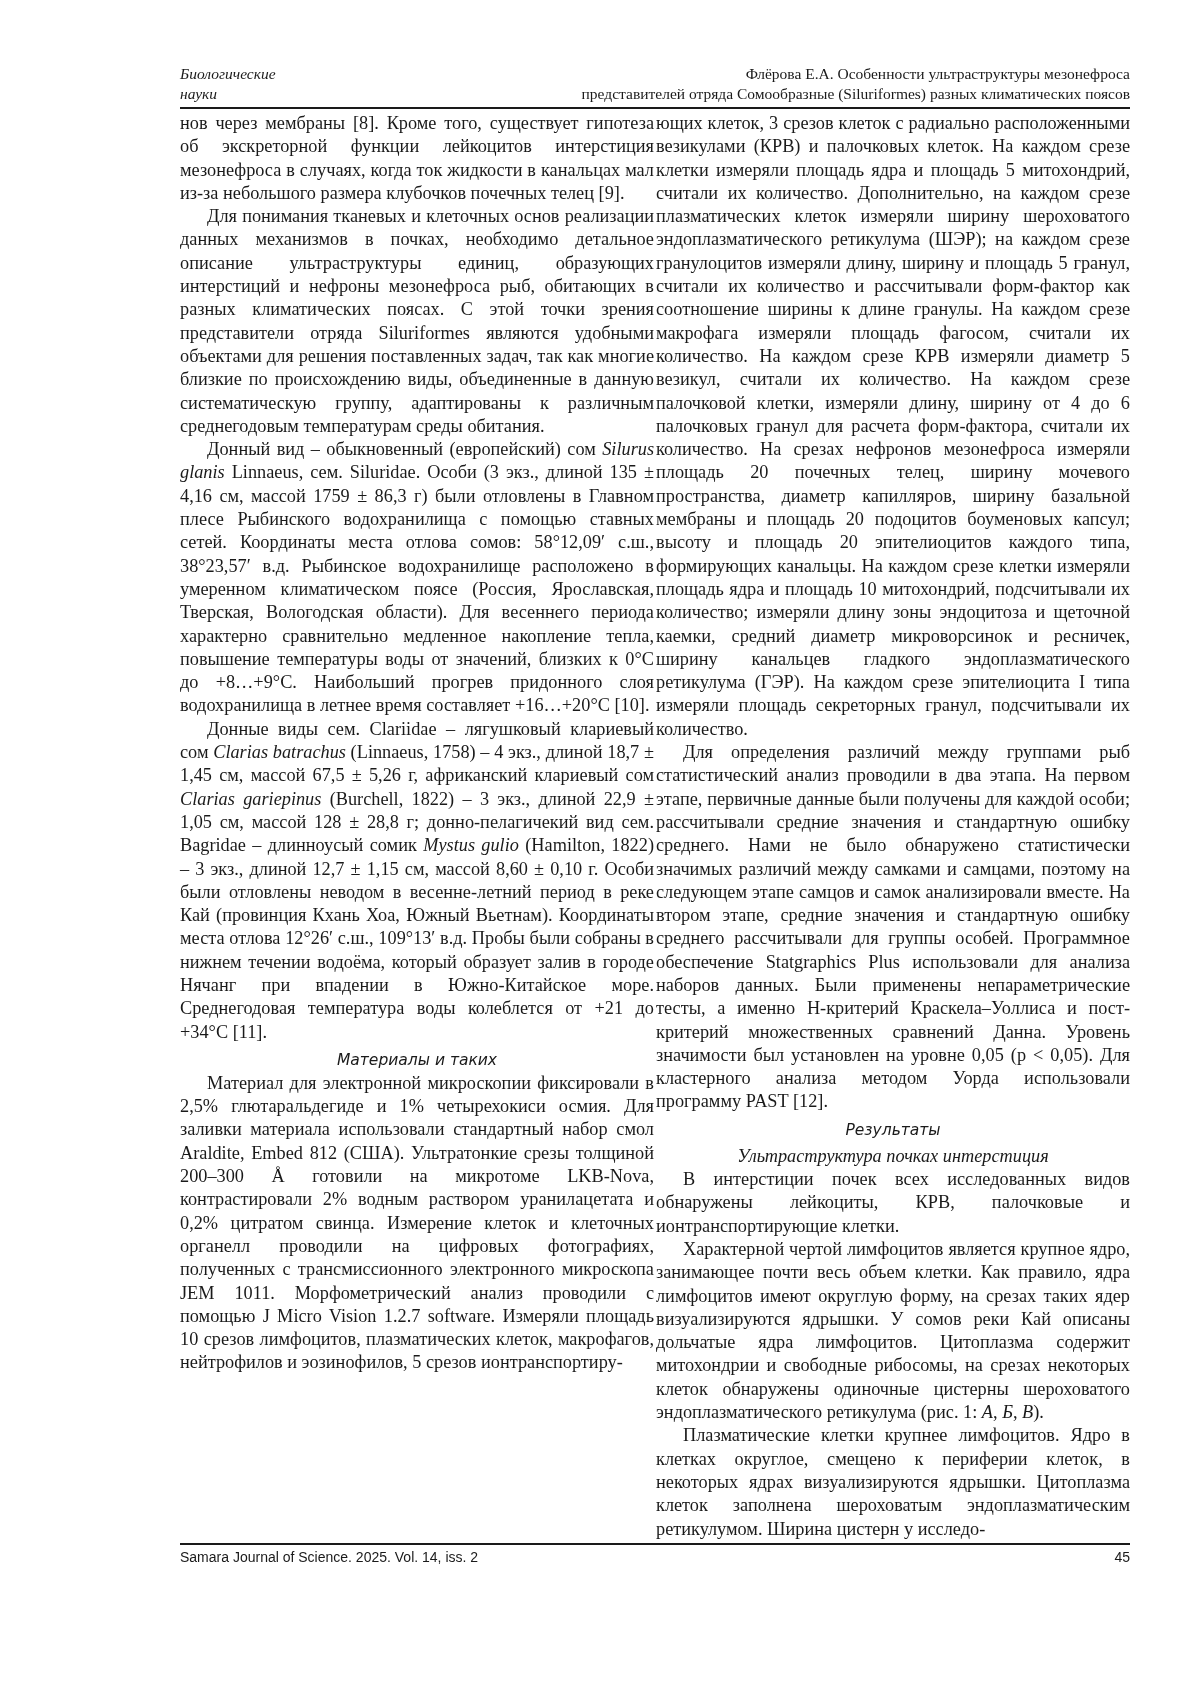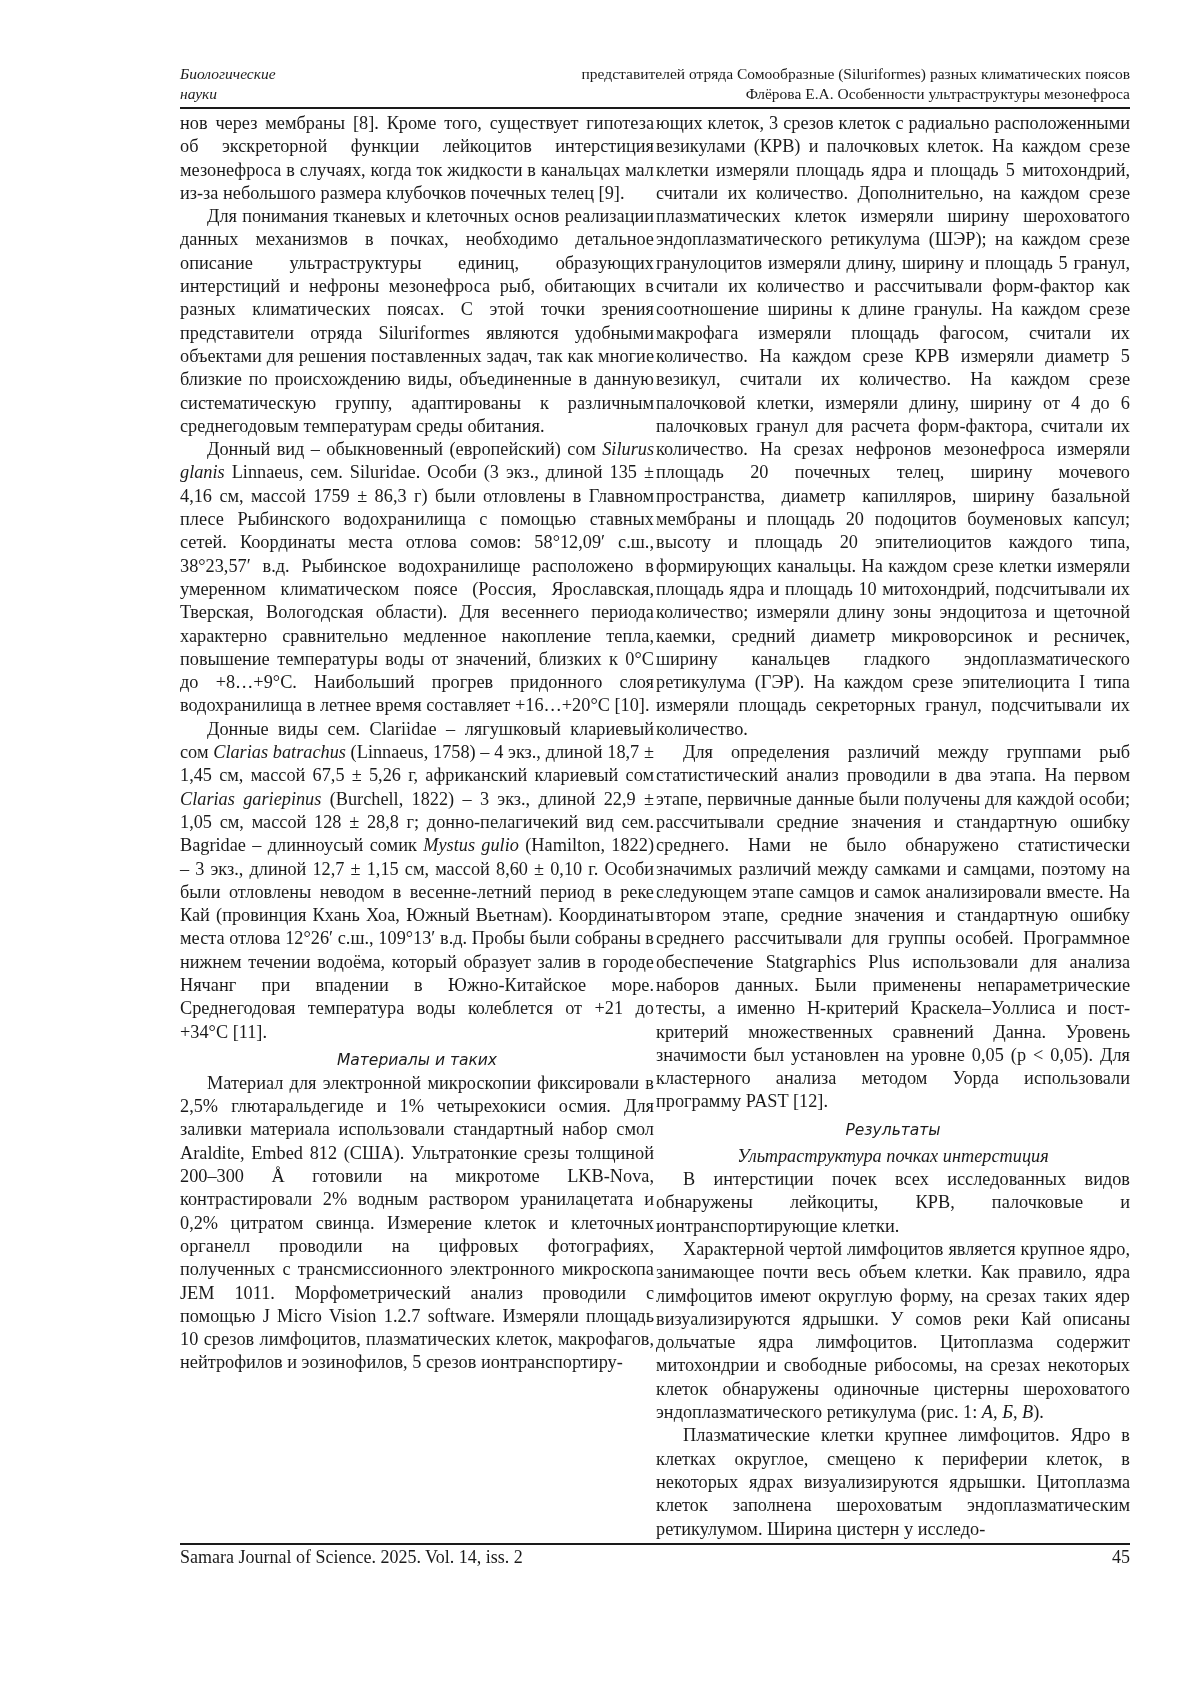--- a/index.html
+++ b/index.html
@@ -10,37 +10,37 @@
   .hdr-right { position: absolute; right: 0; top: 0; text-align: right; }
   .rule { height: 0; border-top: 2px solid #1a1a1a; }
   .rule-top { margin-top: 1px; }
   .cols { display: flex; justify-content: space-between; margin-top: 3px; }
   .col { width: 474px; font-family: "Liberation Serif", serif; font-size: 18.3px; line-height: 23.3px; }
   .col p { margin: 0; text-align: justify; text-indent: 27px; }
   .col p.noindent { text-indent: 0; }
   .col h3 { margin: 5px 0 1px 0; font-family: "DejaVu Sans", sans-serif; font-weight: normal; font-style: italic; font-size: 15.5px; line-height: 22px; text-align: center; }
   .col h4 { margin: 4px 0 0 0; font-family: "Liberation Serif", serif; font-weight: normal; font-style: italic; font-size: 18.3px; line-height: 23.3px; text-align: center; }
   .rule-bottom { margin-top: 2px; }
-  .ftr { position: relative; height: 24px; font-family: Liberation Serif, serif; font-size: 18px; line-height: 24px; }
+  .ftr { position: relative; height: 24px; font-family: Liberation Sans, sans-serif; font-size: 14px; line-height: 24px; }
   .ftr-left { position: absolute; left: 0; top: 0; }
   .ftr-right { position: absolute; right: 0; top: 0; }
   i, em { font-style: italic; }
 </style>
 </head>
 <body>
 
 <div class="page">
   <div class="hdr">
     <div class="hdr-left">
       <div>Биологические</div>
       <div>науки</div>
     </div>
     <div class="hdr-right">
+      <div>Флёрова Е.А. Особенности ультраструктуры мезонефроса</div>
       <div>представителей отряда Сомообразные (Siluriformes) разных климатических поясов</div>
-      <div>Флёрова Е.А. Особенности ультраструктуры мезонефроса</div>
     </div>
   </div>
   <div class="rule rule-top"></div>
 
   <div class="cols">
     <div class="col">
       <p class="noindent">нов через мембраны [8]. Кроме того, существует гипотеза об экскреторной функции лейкоцитов интерстиция мезонефроса в случаях, когда ток жидкости в канальцах мал из-за небольшого размера клубочков почечных телец [9].</p>
       <p>Для понимания тканевых и клеточных основ реализации данных механизмов в почках, необходимо детальное описание ультраструктуры единиц, образующих интерстиций и нефроны мезонефроса рыб, обитающих в разных климатических поясах. С этой точки зрения представители отряда Siluriformes являются удобными объектами для решения поставленных задач, так как многие близкие по происхождению виды, объединенные в данную систематическую группу, адаптированы к различным среднегодовым температурам среды обитания.</p>
       <p><span>Донный вид – обыкновенный (европейский) сом </span><i>Silurus glanis</i><span> Linnaeus, сем. Siluridae. Особи (3 экз., длиной 135 ± 4,16 см, массой 1759 ± 86,3 г) были отловлены в Главном плесе Рыбинского водохранилища с помощью ставных сетей. Координаты места отлова сомов: 58°12,09′ с.ш., 38°23,57′ в.д. Рыбинское водохранилище расположено в умеренном климатическом поясе (Россия, Ярославская, Тверская, Вологодская области). Для весеннего периода характерно сравнительно медленное накопление тепла, повышение температуры воды от значений, близких к 0°C до +8…+9°C. Наибольший прогрев придонного слоя водохранилища в летнее время составляет +16…+20°C [10].</span></p>
       <p><span>Донные виды сем. Clariidae – лягушковый клариевый сом </span><i>Clarias batrachus</i><span> (Linnaeus, 1758) – 4 экз., длиной 18,7 ± 1,45 см, массой 67,5 ± 5,26 г, африканский клариевый сом </span><i>Clarias gariepinus</i><span> (Burchell, 1822) – 3 экз., длиной 22,9 ± 1,05 см, массой 128 ± 28,8 г; донно-пелагичекий вид сем. Bagridae – длинноусый сомик </span><i>Mystus gulio</i><span> (Hamilton, 1822) – 3 экз., длиной 12,7 ± 1,15 см, массой 8,60 ± 0,10 г. Особи были отловлены неводом в весенне-летний период в реке Кай (провинция Кхань Хоа, Южный Вьетнам). Координаты места отлова 12°26′ с.ш., 109°13′ в.д. Пробы были собраны в нижнем течении водоёма, который образует залив в городе Нячанг при впадении в Южно-Китайское море. Среднегодовая температура воды колеблется от +21 до +34°C [11].</span></p>

